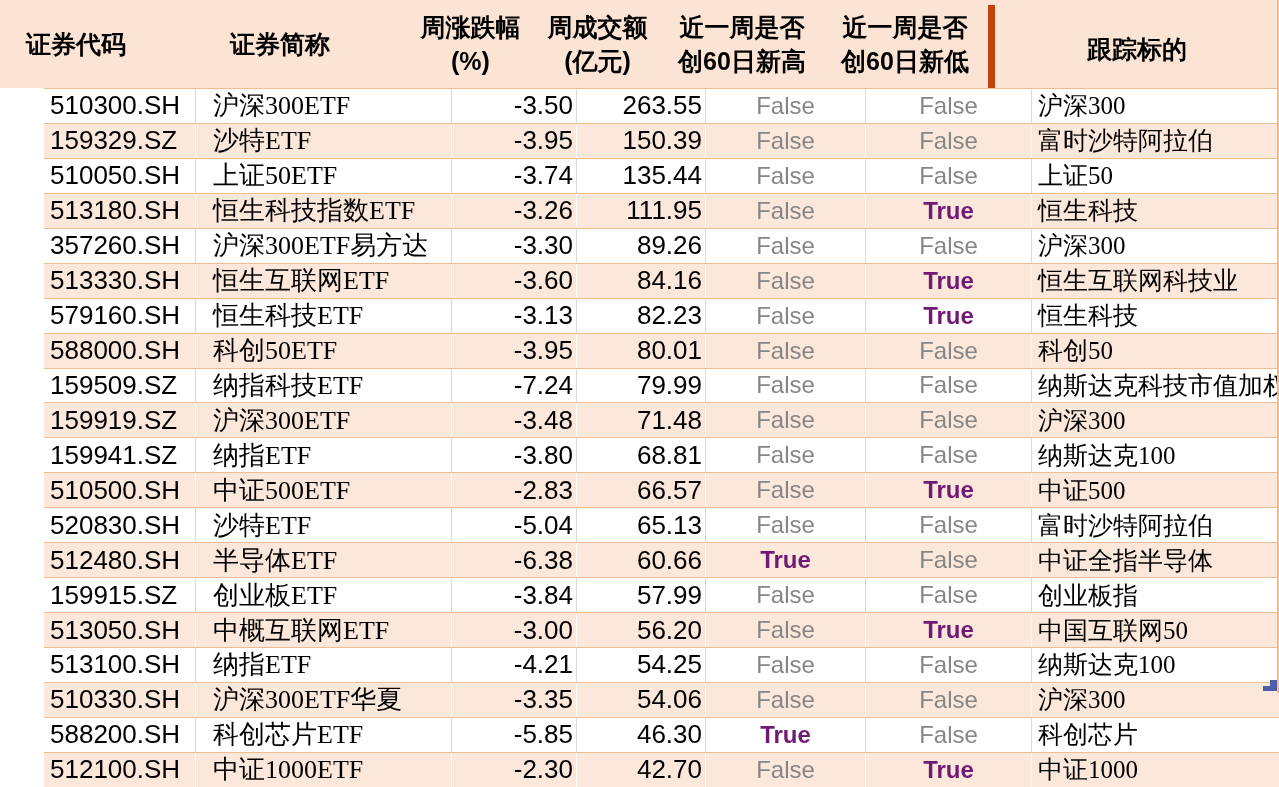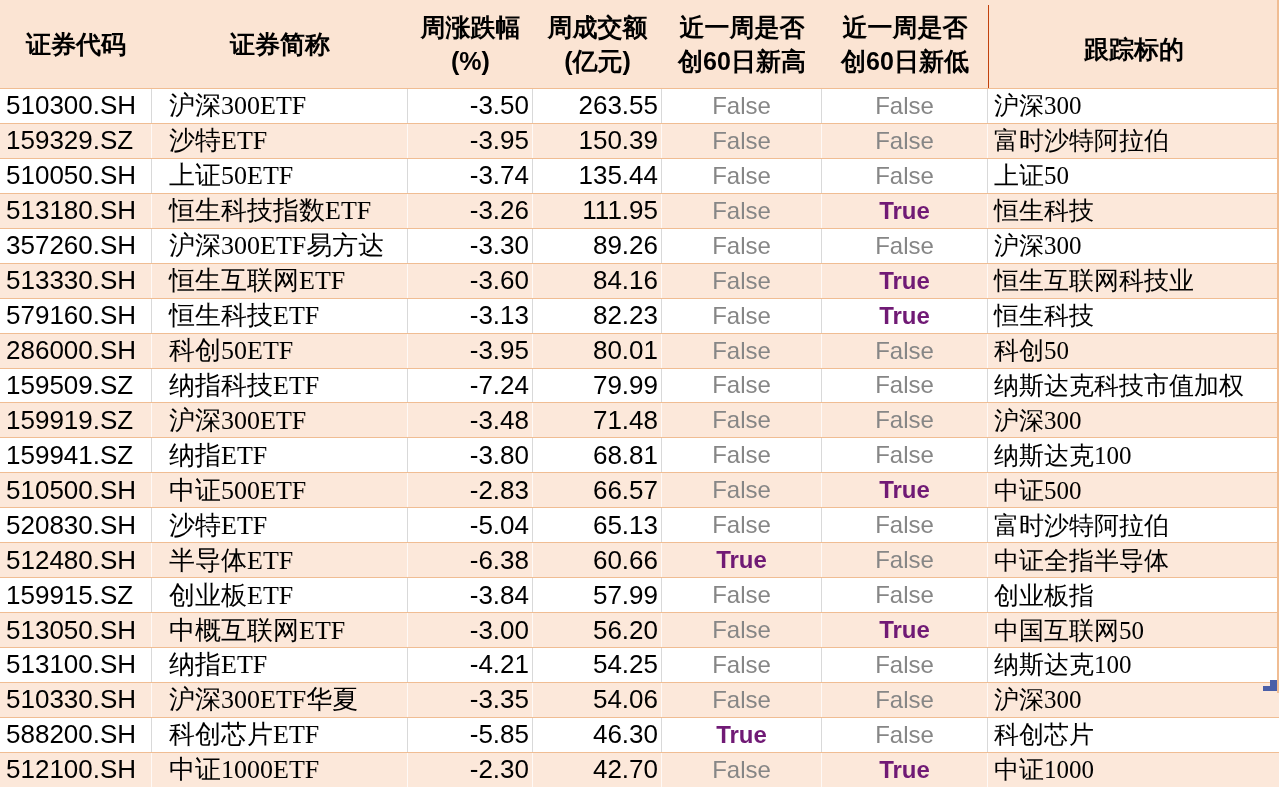--- a/index.html
+++ b/index.html
@@ -4,25 +4,25 @@
 <style>
   html,body{margin:0;padding:0;background:#fff;}
   body{width:1279px;height:787px;overflow:hidden;font-family:"Liberation Sans",sans-serif;}
   .table{position:relative;width:1279px;height:693px;background:#fff;}
   .table::after{content:'';position:absolute;top:0;right:0;bottom:0;width:2px;background:#f0bd93;}
   .grid-row{display:grid;grid-template-columns:152px 256px 125px 129px 160px 166px 291px;box-sizing:border-box;}
   
   .header{height:88px;background:#fbe4d3;align-items:center;}
   .hcell{display:flex;flex-direction:column;justify-content:center;align-items:center;height:100%;
          font-weight:bold;font-size:25px;line-height:34px;color:#000;box-sizing:border-box;}
-  .hcell.last{border-left:1px solid #c2410c;margin-top:10px;}
+  .hcell.last{border-left:7px solid #c2410c;margin-top:10px;}
   .hline{display:block;white-space:nowrap;}
   .hline:empty{display:none;}
   
-  #rows{position:relative;}
+  #rows{position:relative;margin-left:44px;}
   .r{height:34.95px;border-top:1.5px solid #f0bd93;align-items:center;font-size:26px;color:#000;}
   .r.white{background:#ffffff;--sep:#d9d9d9;}
   .r.peach{background:#fce8da;--sep:rgba(255,255,255,.75);}
   .r > div{box-sizing:border-box;height:100%;display:flex;align-items:center;overflow:hidden;white-space:nowrap;}
   .r > div:not(:last-child){border-right:1px solid var(--sep);}
   .c-code{padding-left:6px;}
   .c-name{padding-left:17px;font-family:"Liberation Serif","DejaVu Serif",serif;}
   .c-pct,.c-amt{justify-content:flex-end;padding-right:3px;}
   .c-hi,.c-lo{justify-content:center;font-size:24px;}
   .c-hi.f,.c-lo.f{color:#868686;}
@@ -127,21 +127,21 @@
       <div class="grid-row r white">
       <div class="c-code">579160.SH</div>
       <div class="c-name">恒生科技ETF</div>
       <div class="c-pct">-3.13</div>
       <div class="c-amt">82.23</div>
       <div class="c-hi f">False</div>
       <div class="c-lo t">True</div>
       <div class="c-tgt">恒生科技</div>
     </div>
       <div class="grid-row r peach">
-      <div class="c-code">286000.SH</div>
+      <div class="c-code">588000.SH</div>
       <div class="c-name">科创50ETF</div>
       <div class="c-pct">-3.95</div>
       <div class="c-amt">80.01</div>
       <div class="c-hi f">False</div>
       <div class="c-lo f">False</div>
       <div class="c-tgt">科创50</div>
     </div>
       <div class="grid-row r white">
       <div class="c-code">159509.SZ</div>
       <div class="c-name">纳指科技ETF</div>

